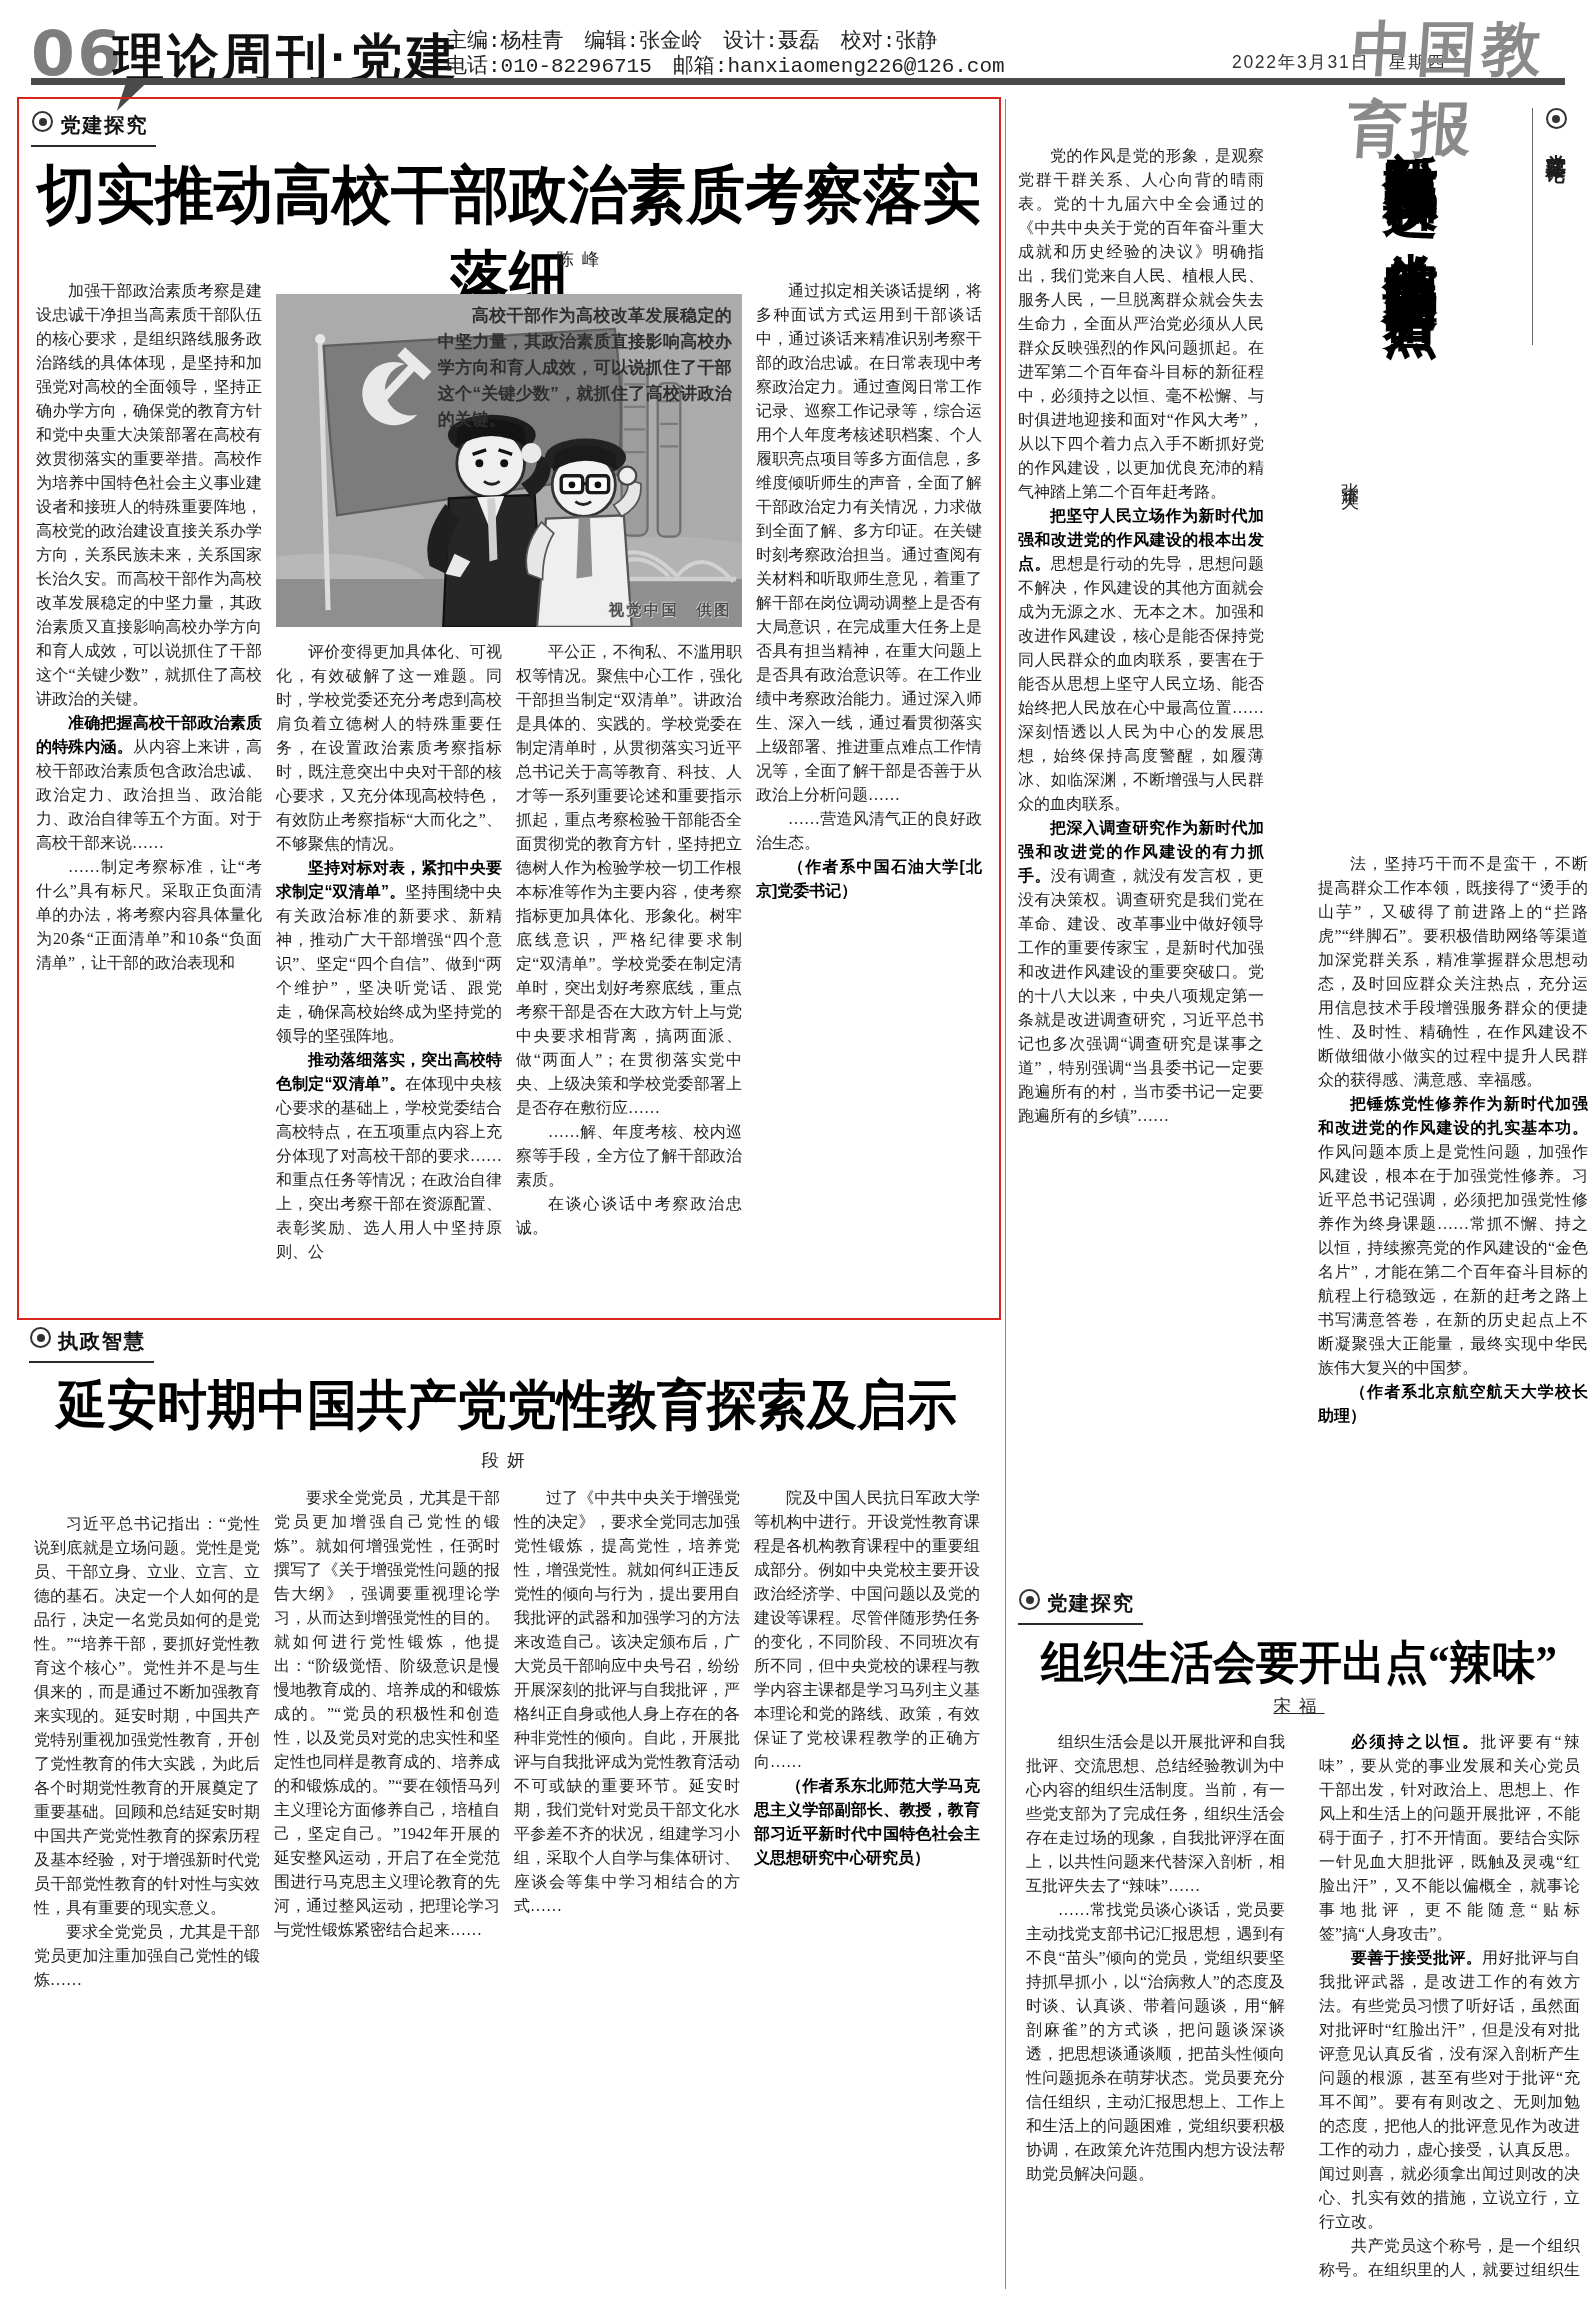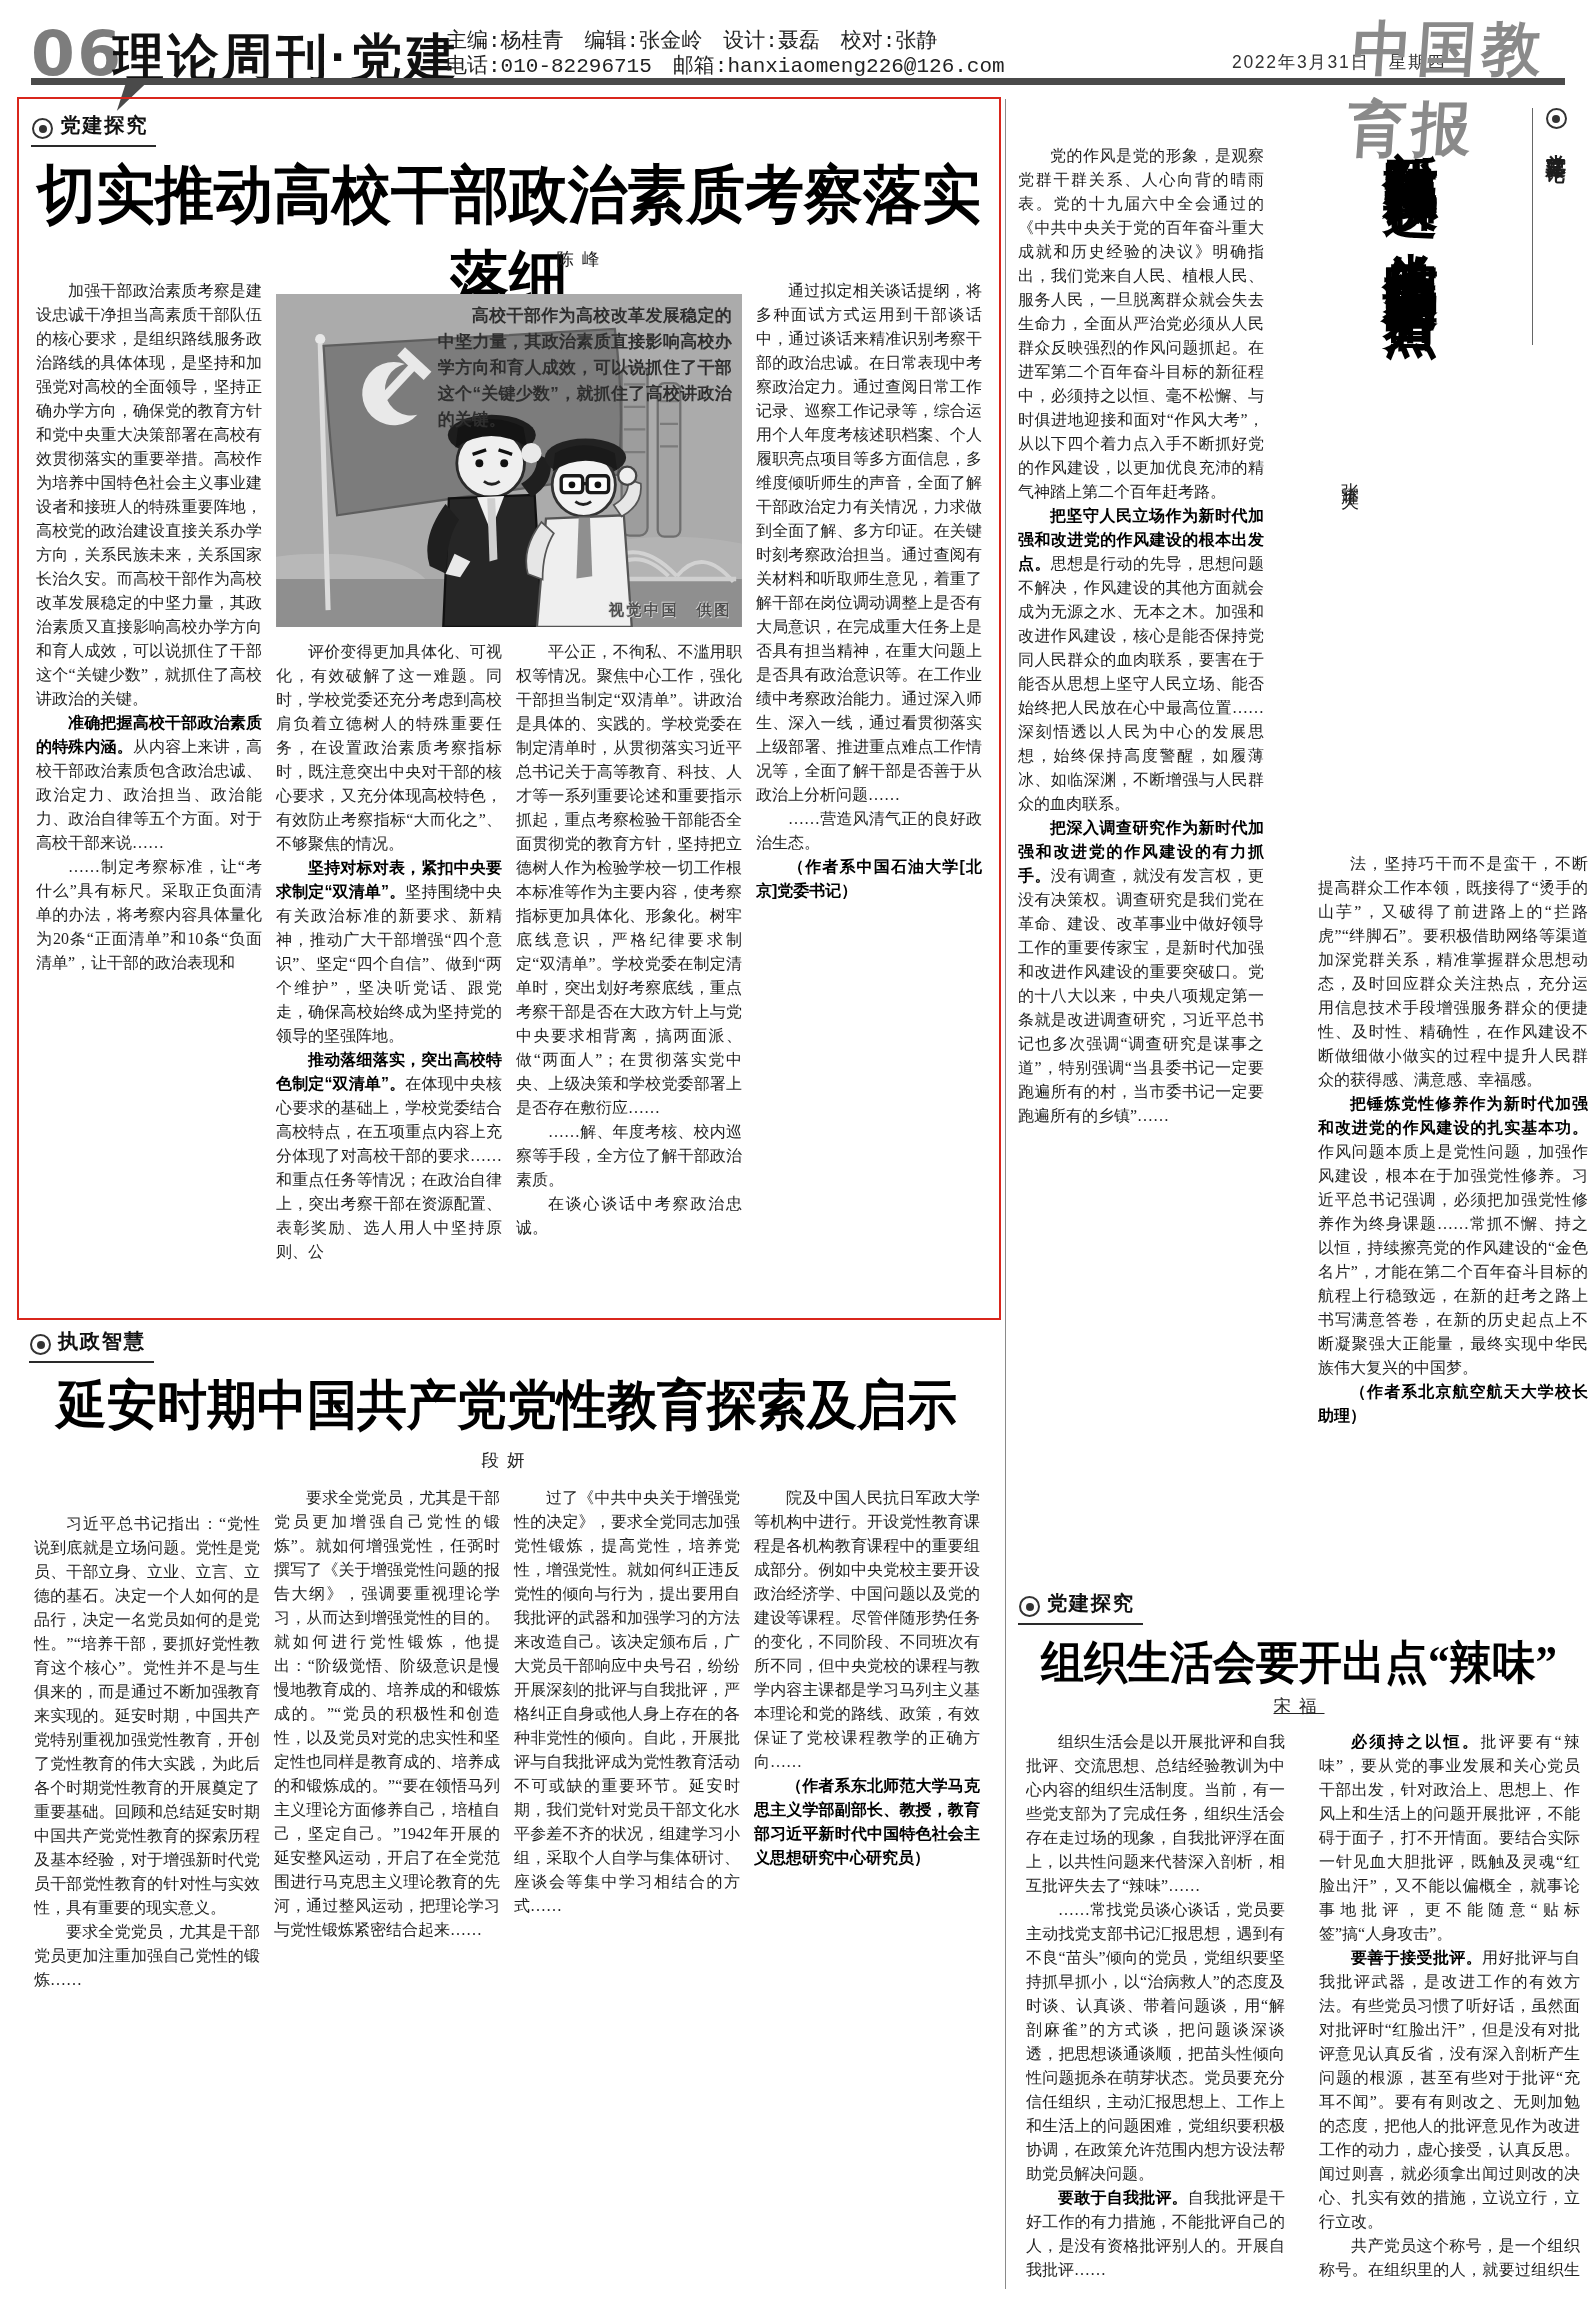--- a/index.html
+++ b/index.html
@@ -9,21 +9,21 @@
   .abs{position:absolute;}
   
   .pagenum{font-family:"DejaVu Sans","Liberation Sans",sans-serif;font-size:63px;font-weight:700;color:#7d7d7d;letter-spacing:2.3px;}
   .section-title{font-family:"Liberation Sans","DejaVu Sans",sans-serif;font-size:51px;font-weight:900;color:#111;letter-spacing:3.4px;}
   .staff{font-family:Liberation Mono, monospace;font-size:21px;color:#222;line-height:25px;}
   .pagedate{font-family:"Liberation Sans",sans-serif;font-size:17.5px;color:#333;letter-spacing:1.7px;}
   .masthead{font-size:59px;font-weight:700;color:#8a8a8a;letter-spacing:5.7px;transform:skewX(-4deg);font-family:"Liberation Serif",serif;}
   .header-rule{background:var(--rule);height:6.8px;}
   .rule-tail{width:0;height:0;border-top:26px solid var(--rule);border-right:19px solid transparent;transform:skewX(-18deg);}
   
-  .marker{display:inline-flex;align-items:flex-end;gap:6.8px;border-bottom:2.3px solid #2a2a2a;padding:0 8px 5.7px 1.1px;}
+  .marker{display:inline-flex;align-items:flex-start;gap:6.8px;border-bottom:2.3px solid #2a2a2a;padding:0 8px 5.7px 1.1px;}
   .marker .label{font-family:"Liberation Sans",sans-serif;font-size:20.3px;font-weight:800;color:#111;letter-spacing:1.7px;}
   .dot-icon{width:17px;height:17px;border:2.3px solid #333;border-radius:50%;position:relative;flex:0 0 auto;}
   .dot-icon::after{content:"";position:absolute;inset:4.5px;background:#333;border-radius:50%;}
   .headline{font-weight:900;color:#000;text-align:center;transform:scaleY(1.06);}
   .author{font-size:17.5px;text-align:center;letter-spacing:8px;color:#222;}
   .col{overflow:hidden;}
   .para{margin:0;font-size:16px;line-height:24px;text-align:justify;text-indent:2em;color:#1f1f1f;}
   .para b{font-family:"Liberation Sans",sans-serif;font-weight:700;color:#000;}
   .vert{writing-mode:vertical-rl;}
   
@@ -209,21 +209,20 @@
     <div class="abs marker" style="left:1018px;top:1589px;">
       <span class="dot-icon"></span>
       <span class="label">党建探究</span>
     </div>
     <h2 class="abs headline" style="left:1011px;top:1634px;width:576px;font-size:43px;margin:0;">组织生活会要开出点“辣味”</h2>
     <div class="abs author" style="left:1011px;top:1694px;width:576px;text-decoration:underline;">宋福</div>
 
     <div class="abs col" style="left:1026px;top:1730px;width:259px;height:551px;">
         <p class="para">组织生活会是以开展批评和自我批评、交流思想、总结经验教训为中心内容的组织生活制度。当前，有一些党支部为了完成任务，组织生活会存在走过场的现象，自我批评浮在面上，以共性问题来代替深入剖析，相互批评失去了“辣味”……</p>
         <p class="para">……常找党员谈心谈话，党员要主动找党支部书记汇报思想，遇到有不良“苗头”倾向的党员，党组织要坚持抓早抓小，以“治病救人”的态度及时谈、认真谈、带着问题谈，用“解剖麻雀”的方式谈，把问题谈深谈透，把思想谈通谈顺，把苗头性倾向性问题扼杀在萌芽状态。党员要充分信任组织，主动汇报思想上、工作上和生活上的问题困难，党组织要积极协调，在政策允许范围内想方设法帮助党员解决问题。</p>
-        <p class="para"><b>要敢于自我批评。</b>自我批评是干好工作的有力措施，不能批评自己的人，是没有资格批评别人的。开展自我批评……</p>
       </div>
     <div class="abs col" style="left:1319px;top:1730px;width:261px;height:551px;">
         <p class="para"><b>必须持之以恒。</b>批评要有“辣味”，要从党的事业发展和关心党员干部出发，针对政治上、思想上、作风上和生活上的问题开展批评，不能碍于面子，打不开情面。要结合实际一针见血大胆批评，既触及灵魂“红脸出汗”，又不能以偏概全，就事论事地批评，更不能随意“贴标签”搞“人身攻击”。</p>
         <p class="para"><b>要善于接受批评。</b>用好批评与自我批评武器，是改进工作的有效方法。有些党员习惯了听好话，虽然面对批评时“红脸出汗”，但是没有对批评意见认真反省，没有深入剖析产生问题的根源，甚至有些对于批评“充耳不闻”。要有有则改之、无则加勉的态度，把他人的批评意见作为改进工作的动力，虚心接受，认真反思。闻过则喜，就必须拿出闻过则改的决心、扎实有效的措施，立说立行，立行立改。</p>
         <p class="para">共产党员这个称号，是一个组织称号。在组织里的人，就要过组织生活。批评和自我批评是清除思想上的灰尘，加强党的团结统一的重要方式，不能流于形式“一团和气”，开成自我小结会、工作汇报会，要用好批评与自我批评武器，真正开出点“辣味”，起到“红红脸、出出汗、洗洗澡、治治病”的效果。</p>
       </div>
   </section>
 
 </div>
 

